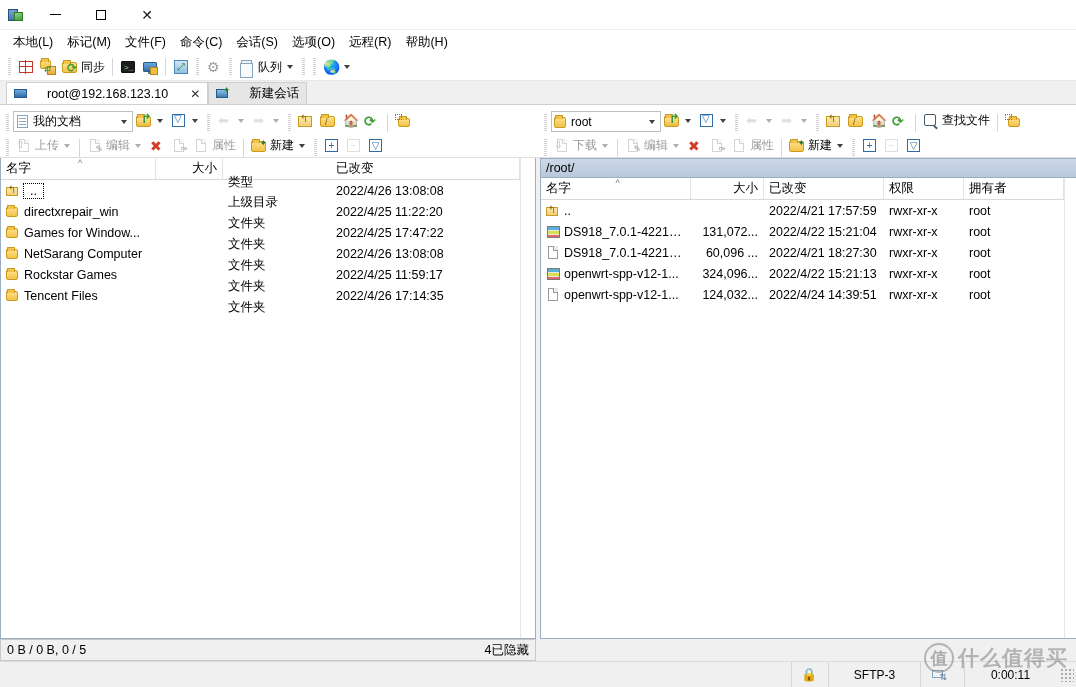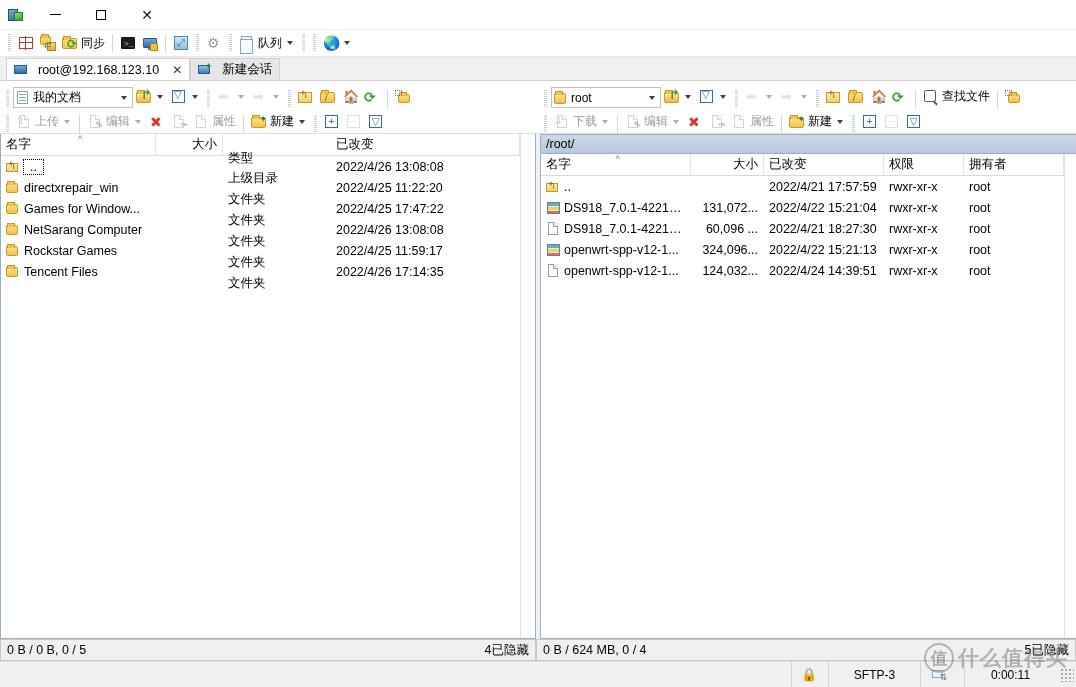--- a/index.html
+++ b/index.html
@@ -162,21 +162,21 @@
   .combo .cb-caret { margin-left:auto; margin-right:3px; }
   .disabled { opacity: .42; }
 
   
   .tabbar {
     height: 24px; flex: 0 0 24px; background: #f0f0f0;
     display: flex; align-items: flex-end; padding-left: 6px;
     border-bottom: 1px solid #cfcfcf;
   }
   .tab {
-    height: 22px; display: flex; align-items: center; gap: 10px;
+    height: 22px; display: flex; align-items: center; gap: 19px;
     padding: 4px 7px; font-size: 12.5px; background: #ffffff;
     border: 1px solid #cfcfcf; border-bottom: none; white-space: nowrap; margin-top: 22px;
   }
   .tab.inactive { background: #e6e6e6; }
   .tab .close-x { font-size: 12px; color: #333; margin-left: 3px; }
 
   
   .panels-toolbars { display: flex; flex: 0 0 auto; background:#ffffff; }
   .ptb-half { width: 538px; flex: 0 0 538px; }
   .ptb-row {
@@ -300,20 +300,30 @@
         </div>
       <div class="win-btn">
           <span class="glyph-max"></span>
         </div>
       <div class="win-btn close">
           <span class="glyph-close">✕</span>
         </div>
     </div>
   </div>
 
+  <div class="menubar">
+    <div class="menu-item">本地(L)</div>
+    <div class="menu-item">标记(M)</div>
+    <div class="menu-item">文件(F)</div>
+    <div class="menu-item">命令(C)</div>
+    <div class="menu-item">会话(S)</div>
+    <div class="menu-item">选项(O)</div>
+    <div class="menu-item">远程(R)</div>
+    <div class="menu-item">帮助(H)</div>
+  </div>
 
   <div class="toolbar">
     <div class="tb-grip"></div>
 
     <div class="tb-btn">
       <span class="ic">
         <span style="position:absolute;left:1px;top:2px;width:14px;height:12px;border:1px solid #c0392b;background:#fff;"></span>
         <span style="position:absolute;left:7px;top:1px;width:1px;height:14px;background:#c0392b;"></span>
         <span style="position:absolute;left:2px;top:7px;width:12px;height:1px;background:#c0392b;"></span>
       </span>
@@ -866,25 +876,20 @@
       </div>
     </div>
   </div>
 
   <div class="status-row">
     <div class="status-half">
       <span>0 B / 0 B,  0 / 5</span>
       <span class="status-spacer"></span>
       <span>4已隐藏</span>
     </div>
-    <div class="status-half right">
-      <span>0 B / 624 MB,  0 / 4</span>
-      <span class="status-spacer"></span>
-      <span>5已隐藏</span>
-    </div>
   </div>
 
   <div class="bottombar">
     <div class="bb-grow"></div>
     <div class="bb-cell">
       <span class="lock">🔒</span>
     </div>
     <div class="bb-cell" style="width:92px;">SFTP-3</div>
     <div class="bb-cell">
       <span class="ic">

